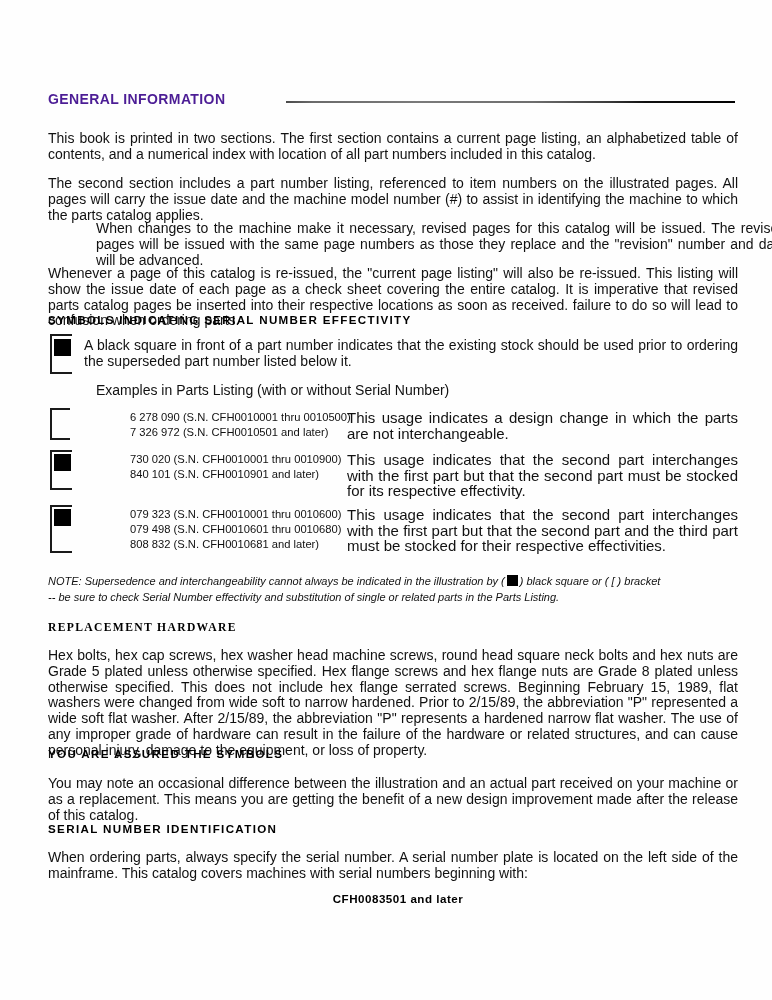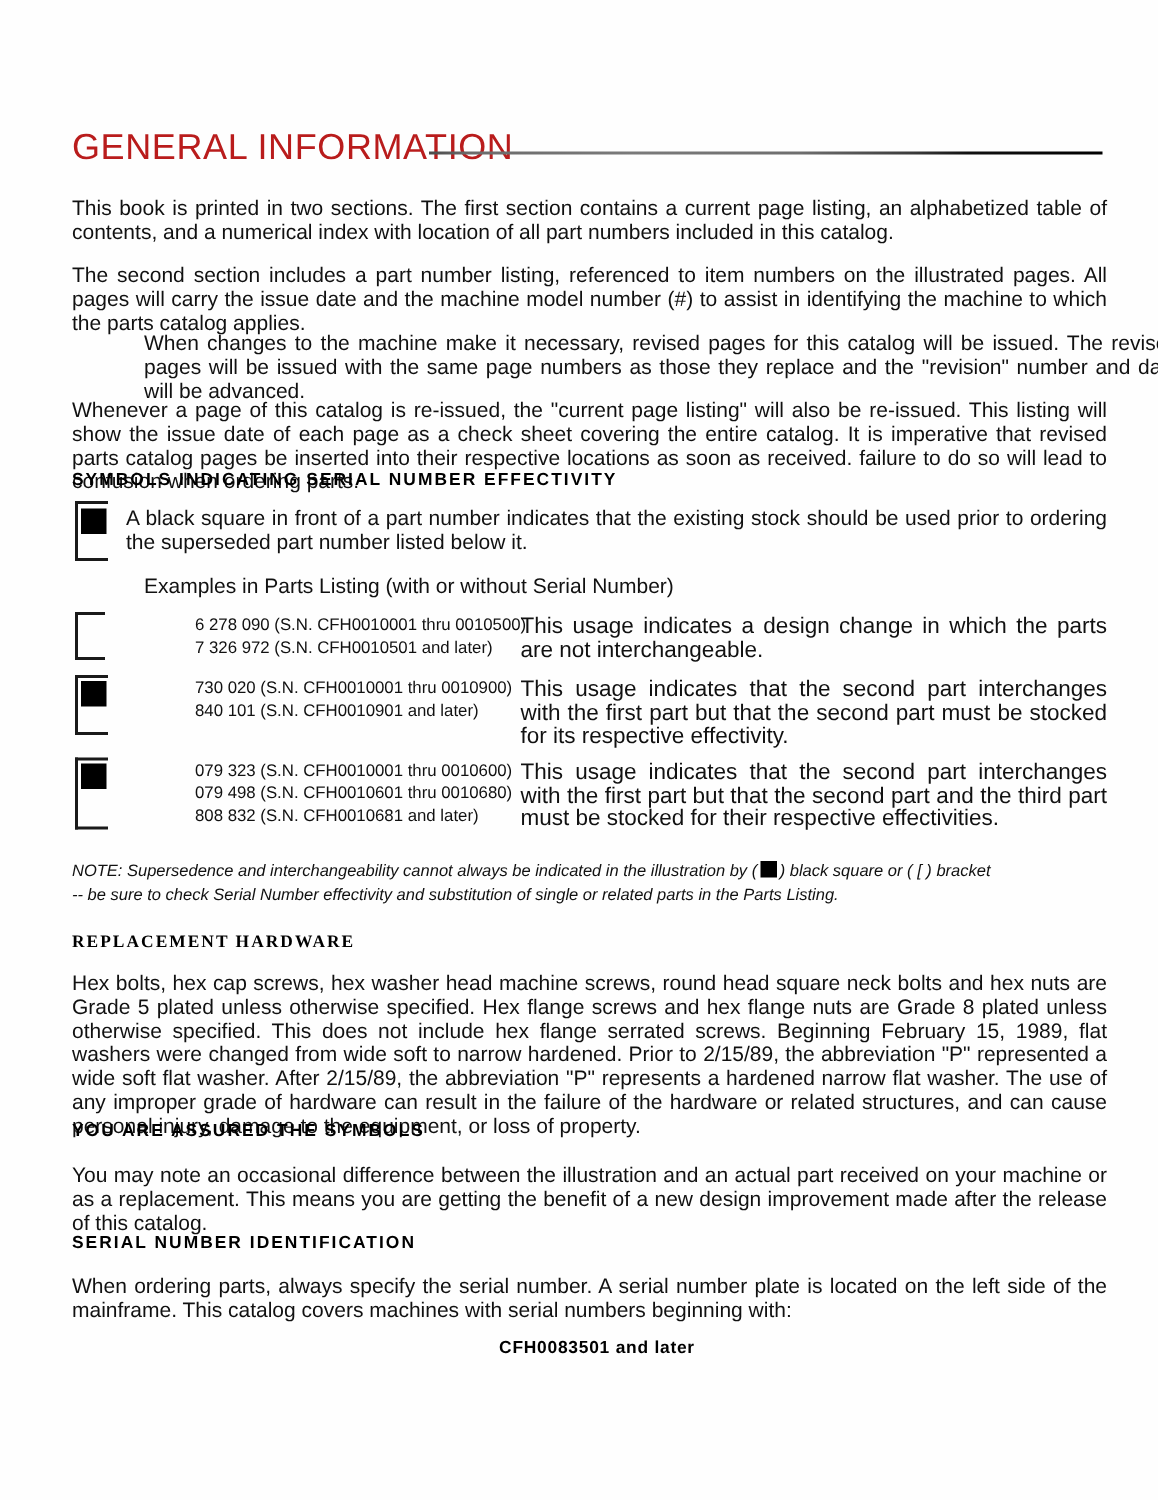--- a/index.html
+++ b/index.html
@@ -30,26 +30,26 @@
     position: absolute;
     left: 48px;
     top: 88px;
     width: 690px;
     height: 26px;
   }
   .header-title {
     position: absolute;
     left: 0;
     top: 0;
-    font-size: 24px;
-    font-weight: normal;
+    font-size: 14px;
+    font-weight: bold;
     letter-spacing: 0.4px;
     line-height: 22px;
     white-space: nowrap;
-    color: #b91c1c;
+    color: #4c1d95;
   }
   .header-rule {
     position: absolute;
     left: 238px;
     top: 13px;
     width: 449px;
     height: 2px;
     background: linear-gradient(to right,
         #4a4a4a 0%, #6b6b6b 6%, #7a7a7a 30%, #6e6e6e 55%,
         #3a3a3a 72%, #111 80%, #000 100%);

